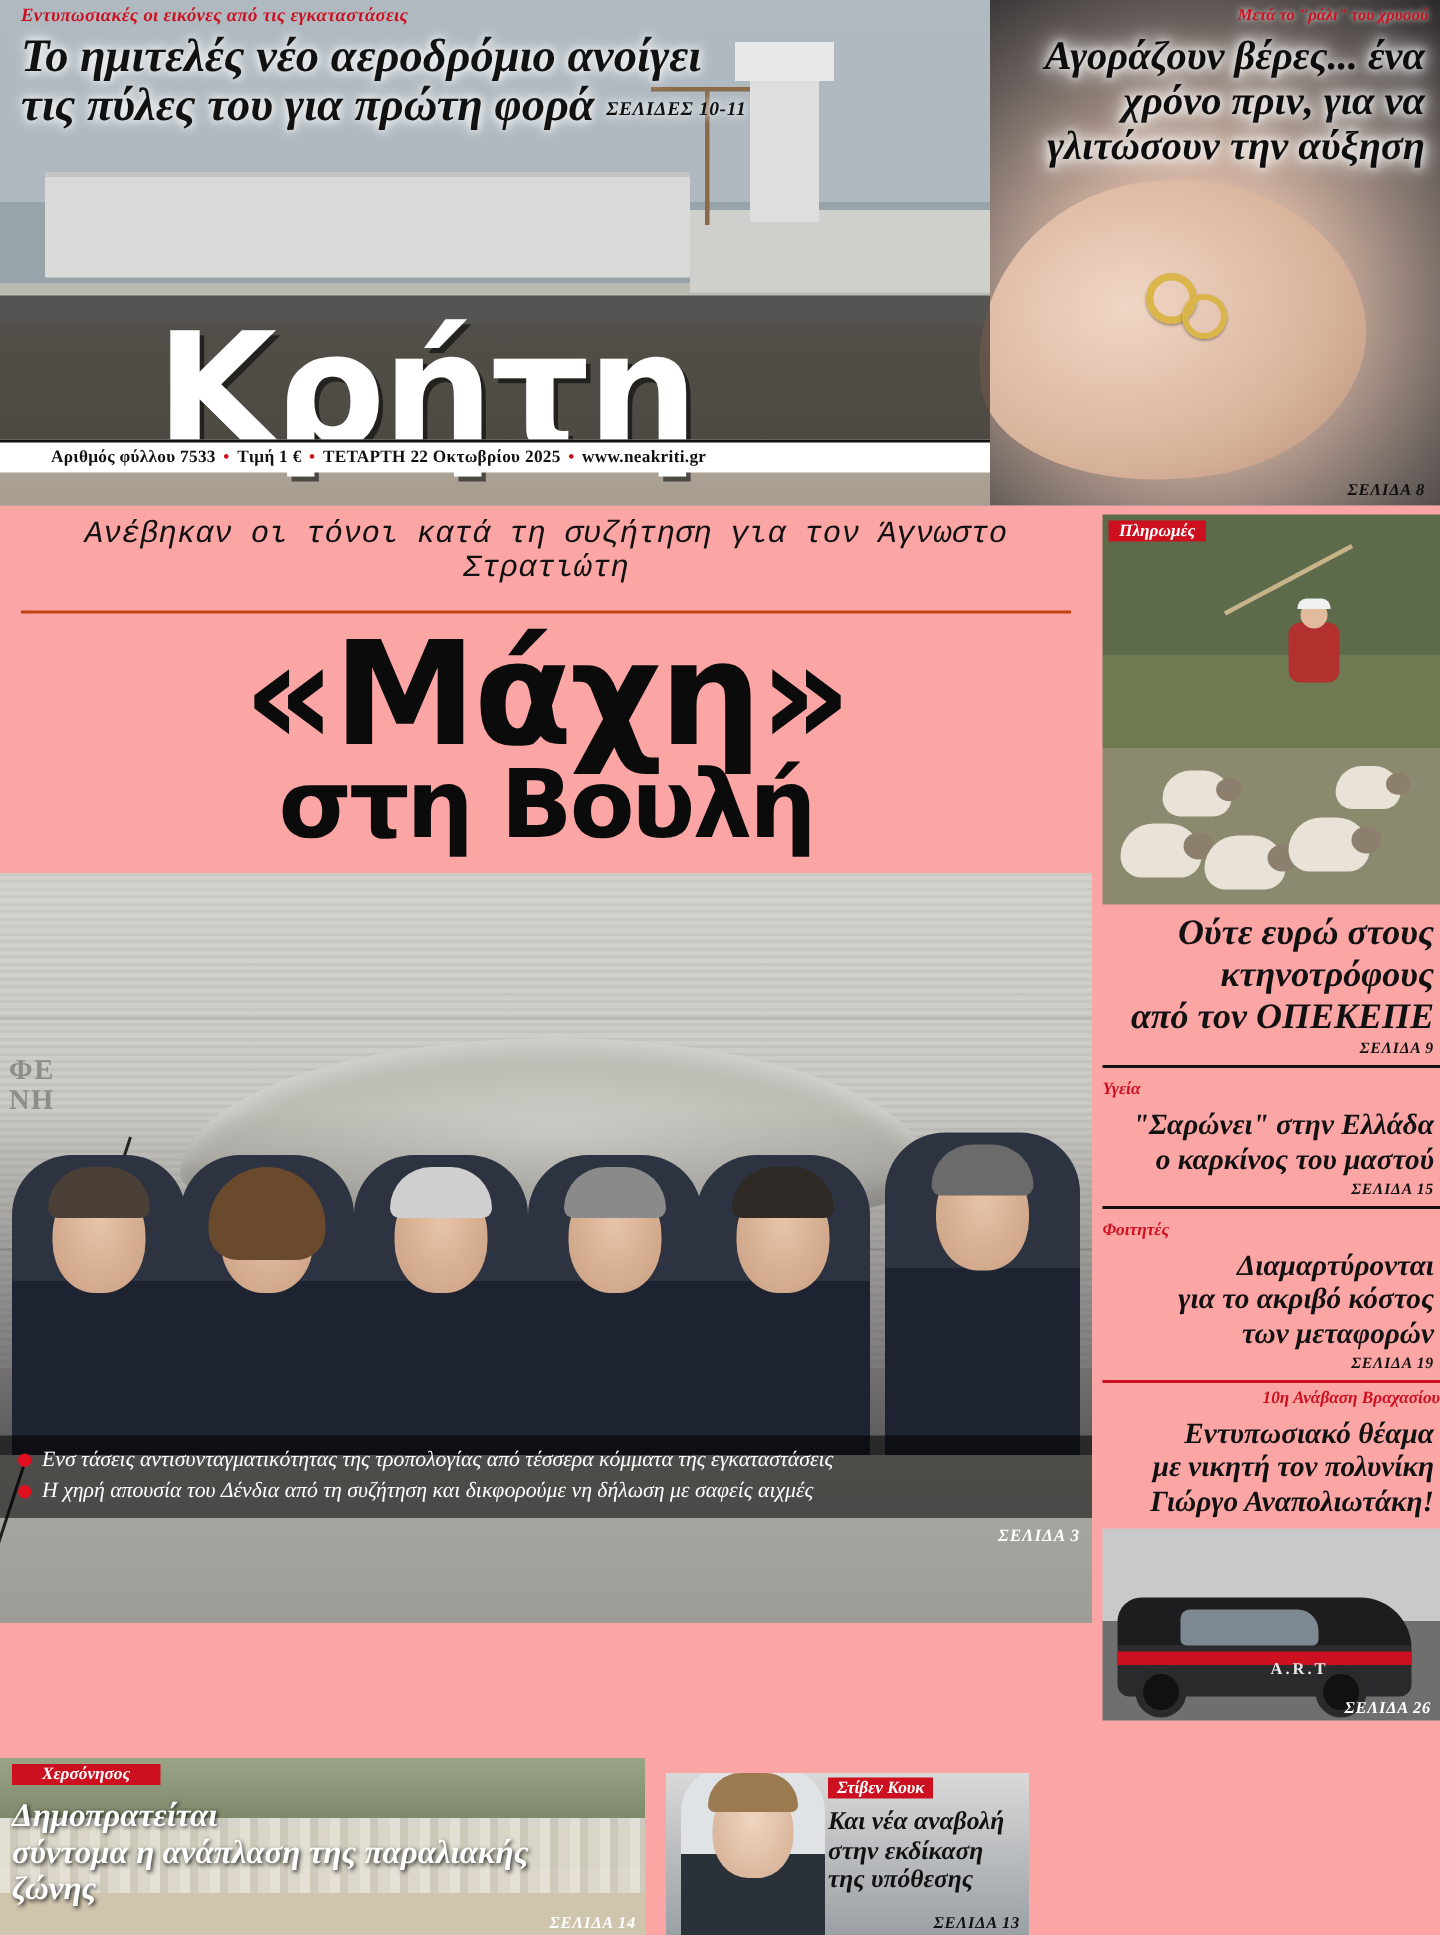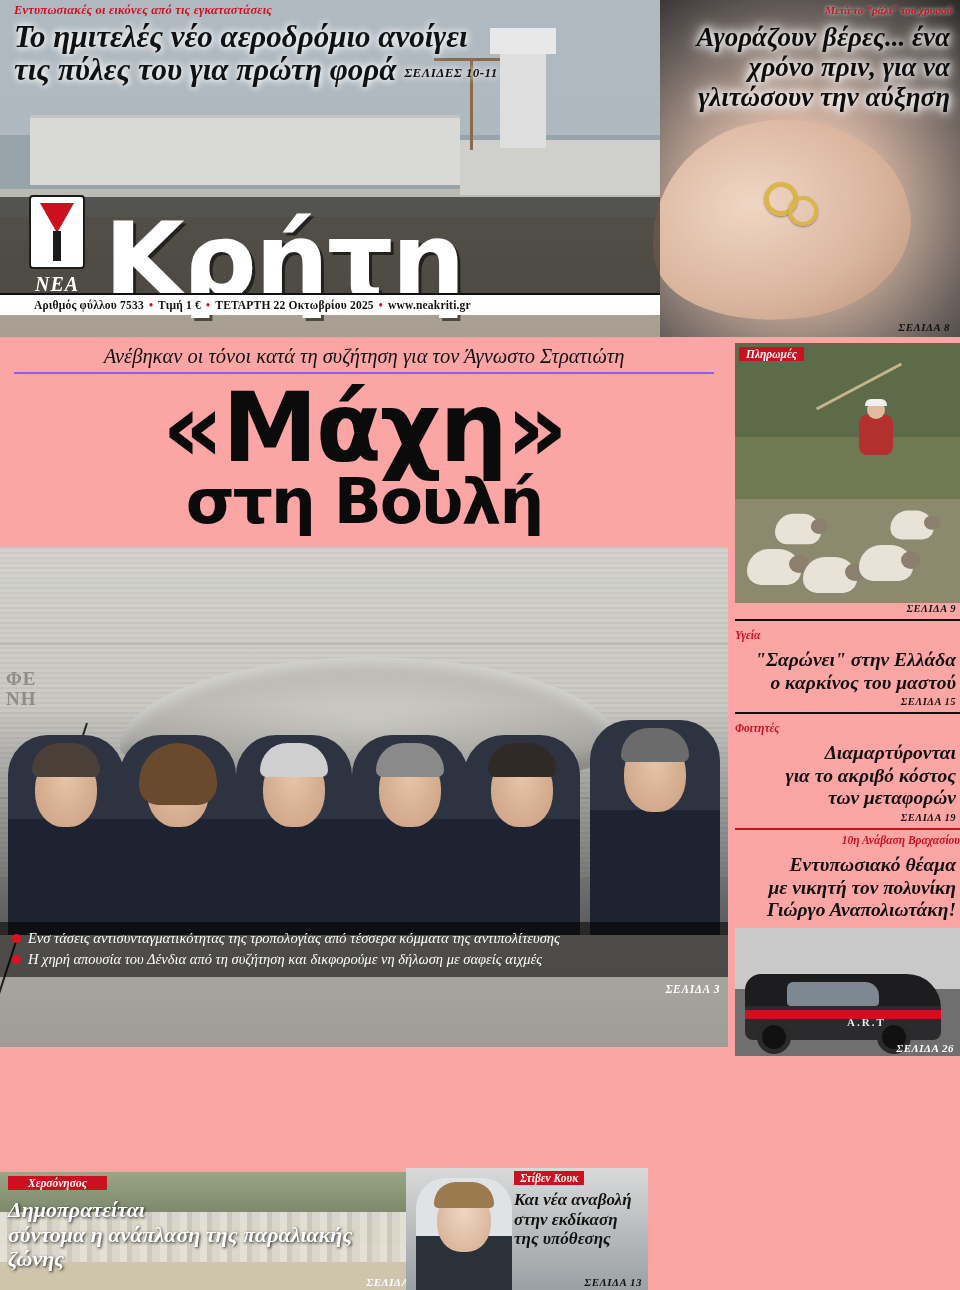--- a/index.html
+++ b/index.html
@@ -115,22 +115,22 @@
   }
 
   
   .main { position:relative; width:960px; height:953px; }
 
   .left-col { position:absolute; left:0; top:0; width:728px; height:953px; }
   .right-col { position:absolute; left:735px; top:6px; width:225px; height:730px; }
 
   .lead-kicker {
     margin:8px 14px 0 14px; font-size:20.5px; font-style:italic; color:#111;
-    border-bottom:2px solid #8b5cf6; padding-bottom:4px; text-align:center;
-    font-family:Liberation Serif, serif;
+    border-bottom:2px solid #c2410c; padding-bottom:16px; text-align:center;
+    font-family:Liberation Mono, monospace;
   }
   .lead-head {
     text-align:center; font-family:"DejaVu Sans", sans-serif; font-weight:bold;
     color:#0b0b0b; letter-spacing:-2px;
   }
   .lead-head .l1 { font-size:96px; line-height:1.0; display:block; margin-top:6px; }
   .lead-head .l2 { font-size:63px; line-height:1.0; display:block; margin-top:-6px; }
 
   .lead-photo {
     position:relative; margin:14px 0 0 0; width:728px; height:500px; overflow:hidden;
@@ -213,21 +213,21 @@
     font-size:11.5px; padding:1px 20px;
   }
   .bl-head {
     position:absolute; left:8px; top:26px; width:400px; color:#fff; font-weight:bold; font-style:italic;
     font-size:22px; line-height:1.12; text-shadow:1px 1px 3px rgba(0,0,0,.85);
   }
   .bl-page { position:absolute; right:6px; bottom:2px; color:#fff; font-size:11px; font-weight:bold; font-style:italic; letter-spacing:.5px; }
 
   
   .bottom-mid {
-    position:absolute; left:406px; bottom:0; width:242px; height:122px; overflow:hidden;
+    position:absolute; left:444px; bottom:0; width:242px; height:108px; overflow:hidden;
     background:linear-gradient(#d9d9d9,#9aa0a4);
   }
   .bm-person {
     position:absolute; left:10px; bottom:0; width:96px; height:112px;
     background:linear-gradient(#dfe3e6 0 52%, #2b3138 52% 100%); border-radius:30px 30px 0 0;
   }
   .bm-person .face {
     position:absolute; left:50%; top:10px; transform:translateX(-50%); width:54px; height:64px;
     border-radius:50% 50% 44% 44%; background:radial-gradient(ellipse at 50% 35%, #f0d6c2, #d2ac90);
   }
@@ -317,24 +317,20 @@
       <div class="hand"></div>
       <div class="ring r1"></div>
       <div class="ring r2"></div>
       <div class="top-right-kicker">Μετά το "ράλι" του χρυσού</div>
       <div class="top-right-head">Αγοράζουν βέρες... ένα χρόνο πριν, για να γλιτώσουν την αύξηση</div>
       <div class="top-right-page">ΣΕΛΙΔΑ 8</div>
     </div>
 
     <div class="masthead">
       <div class="mast-black-band"></div>
-      <div class="mast-logo">
-        <div class="pen"></div>
-        <div class="nea">ΝΕΑ</div>
-      </div>
       <div class="mast-title">Κρήτη</div>
       <div class="mast-infobar">
         <span>Αριθμός φύλλου 7533</span>
         <span class="dot">•</span>
         <span>Τιμή 1 €</span>
         <span class="dot">•</span>
         <span>ΤΕΤΑΡΤΗ 22 Οκτωβρίου 2025</span>
         <span class="dot">•</span>
         <span>www.neakriti.gr</span>
       </div>
@@ -385,21 +381,21 @@
             </div>
           <div class="pol p6">
               <div class="face"></div>
               <div class="hair"></div>
             </div>
         </div>
 
         <div class="bullets">
           <div class="bullet">
             <span class="bdot"></span>
-            <span>Ενσ τάσεις αντισυνταγματικότητας της τροπολογίας από τέσσερα κόμματα της αντιπολίτευσης</span>
+            <span>Ενσ τάσεις αντισυνταγματικότητας της τροπολογίας από τέσσερα κόμματα της εγκαταστάσεις</span>
           </div>
           <div class="bullet">
             <span class="bdot"></span>
             <span>Η χηρή απουσία του Δένδια από τη συζήτηση και δικφορούμε νη δήλωση με σαφείς αιχμές</span>
           </div>
         </div>
 
         <div class="lead-page-ref">ΣΕΛΙΔΑ 3</div>
       </div>
 
@@ -440,20 +436,25 @@
             <div class="body"></div>
               <div class="head"></div>
               <div class="cap"></div>
           </div>
           <div class="sheep s4"></div>
           <div class="sheep s5"></div>
           <div class="sheep s1"></div>
           <div class="sheep s2"></div>
           <div class="sheep s3"></div>
         </div>
+        <div class="rc-headline">
+          <span>Ούτε ευρώ στους</span><br>
+          <span>κτηνοτρόφους</span><br>
+          <span>από τον ΟΠΕΚΕΠΕ</span>
+        </div>
         <div class="rc-page">ΣΕΛΙΔΑ 9</div>
       </div>
 
       <div class="rc-rule"></div>
 
       <div class="rc-block">
         <div class="rc-kicker plain">Υγεία</div>
         <div class="rc-headline sm">
           <span>"Σαρώνει" στην Ελλάδα</span><br>
           <span>ο καρκίνος του μαστού</span>

